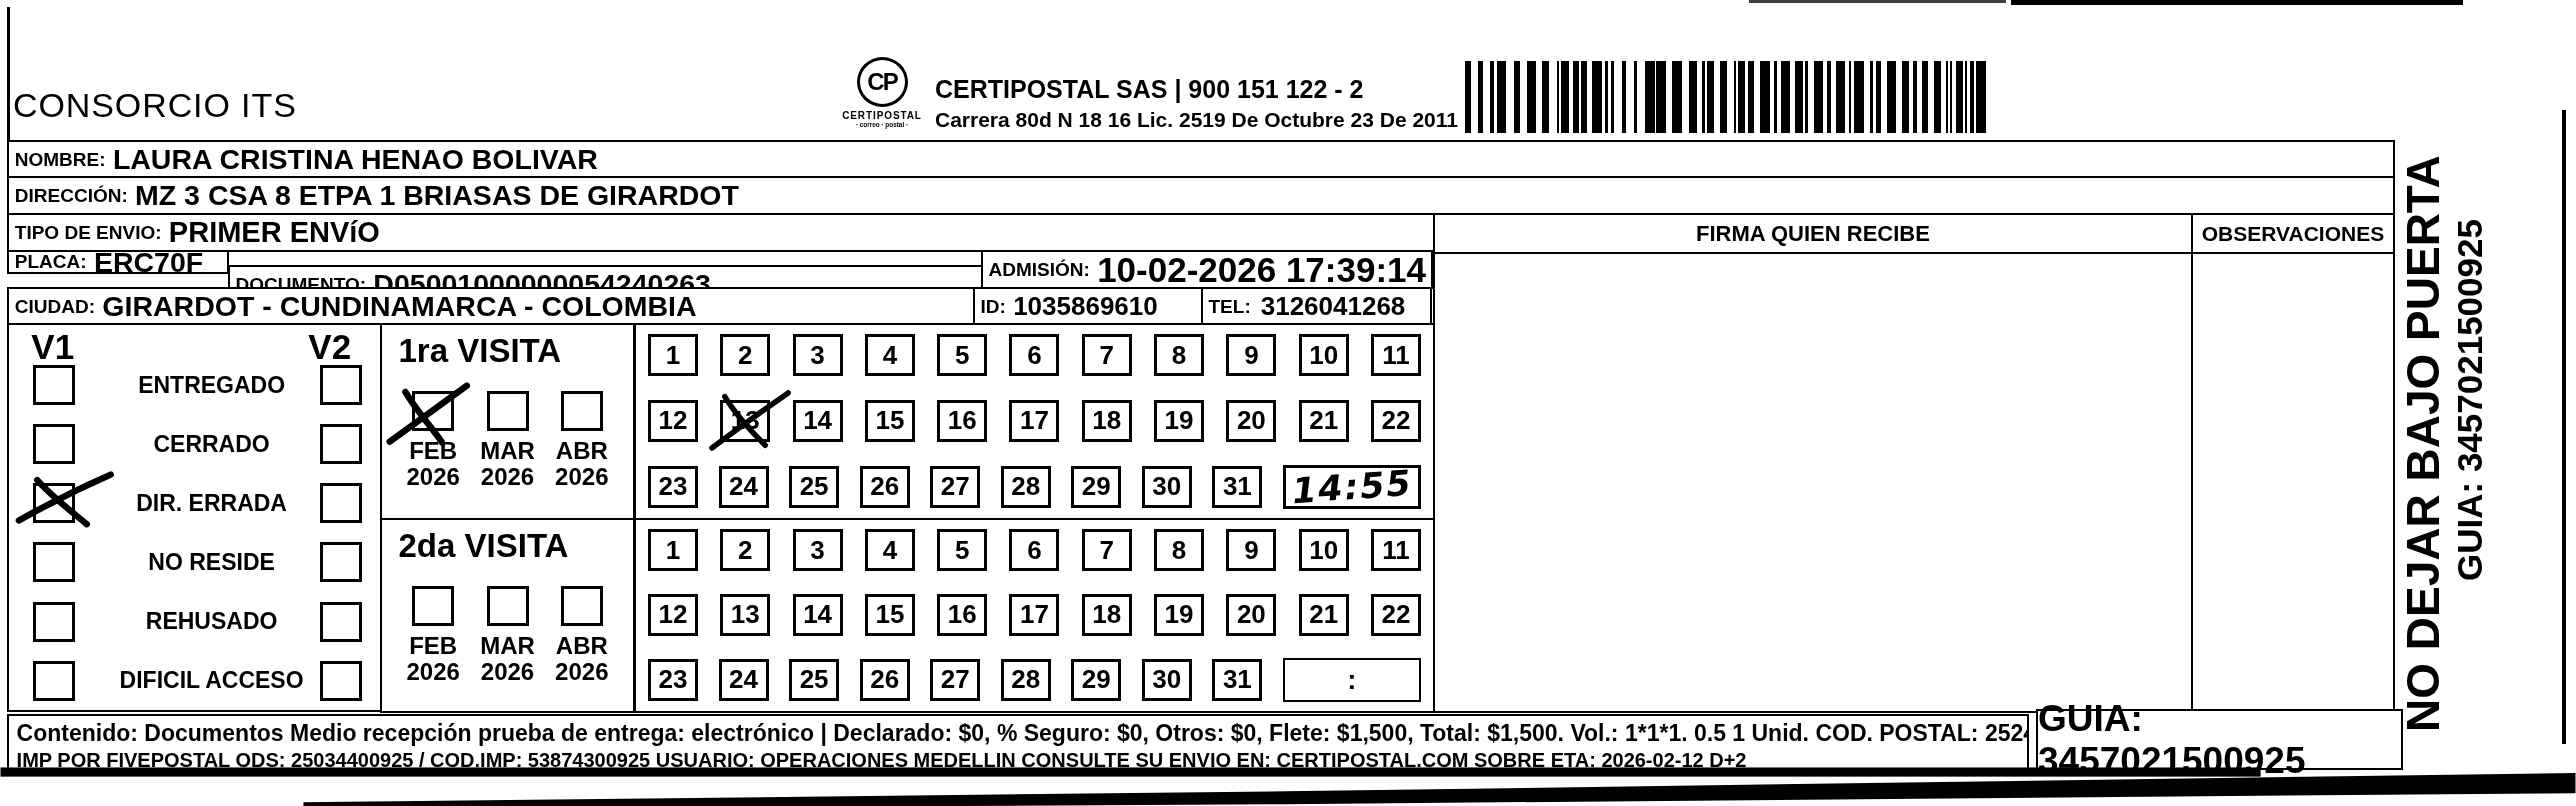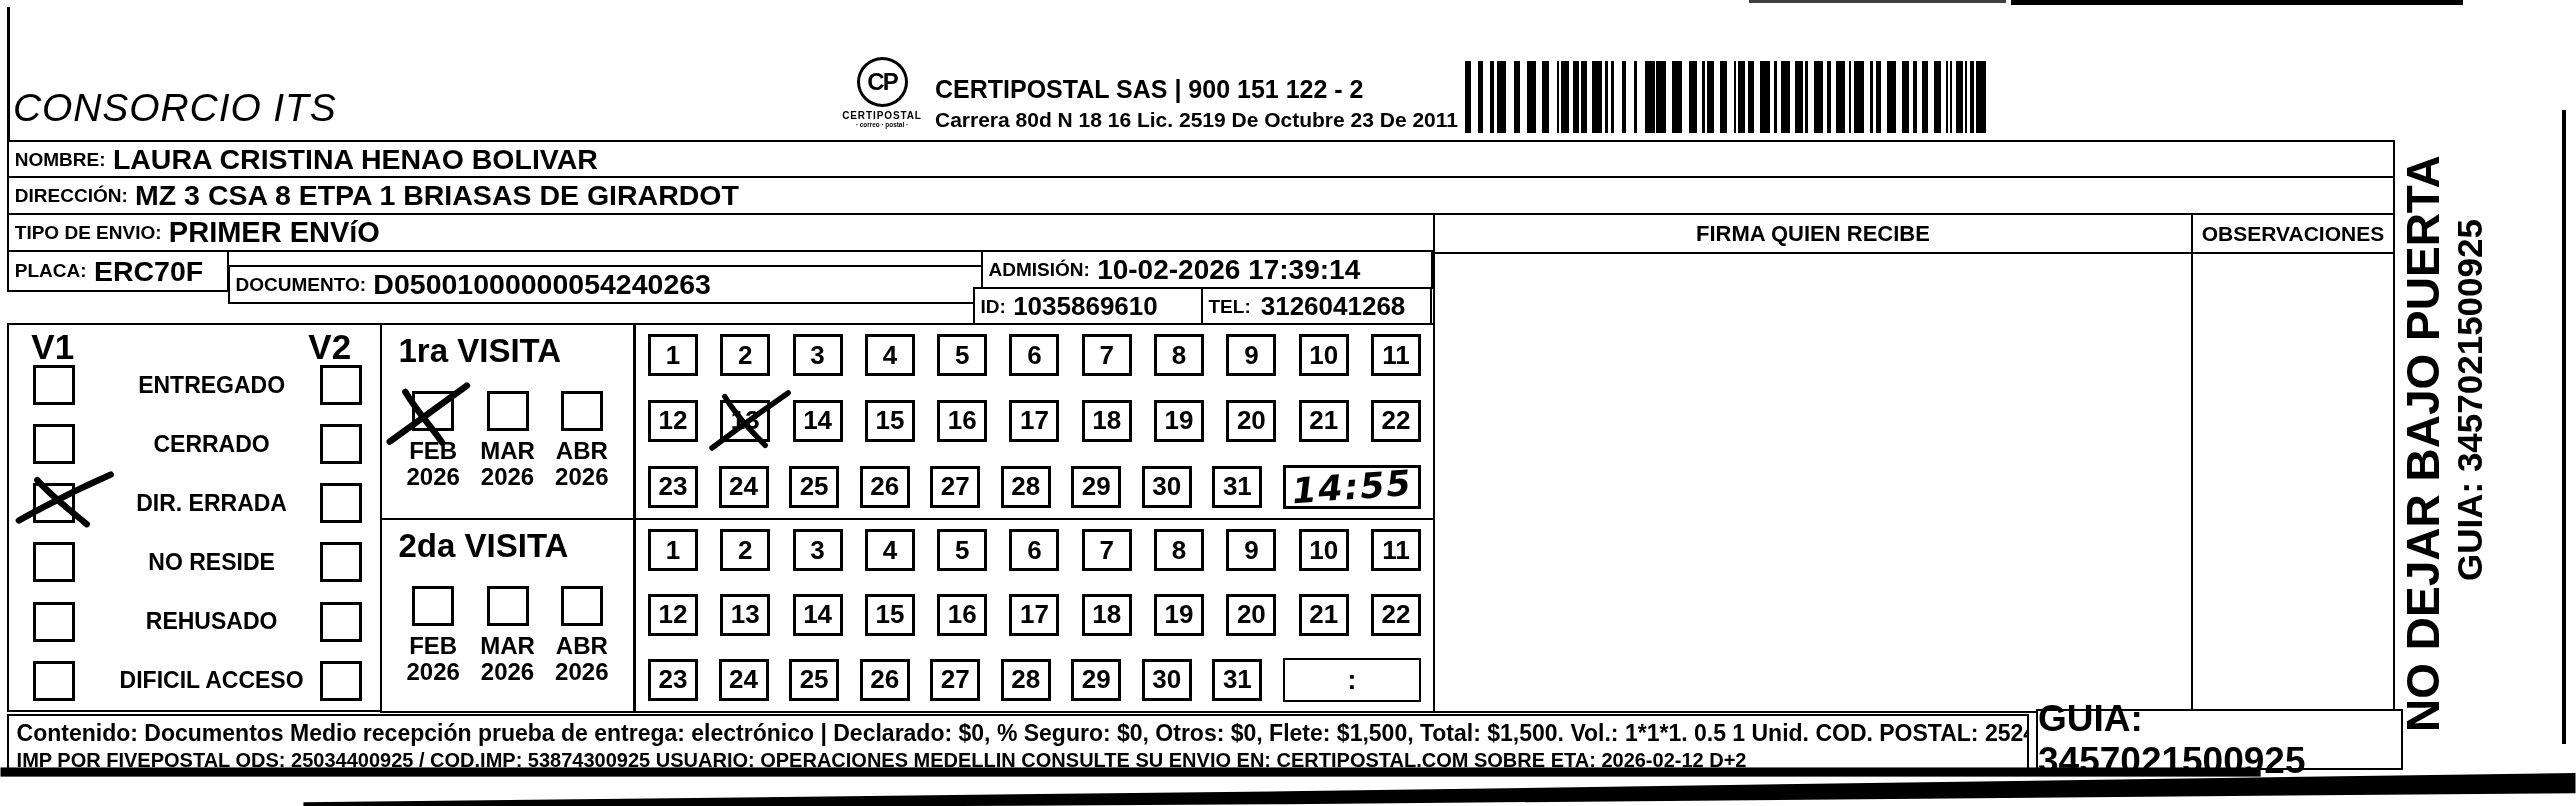--- a/index.html
+++ b/index.html
@@ -4,21 +4,21 @@
 <style>
   * { box-sizing: border-box; margin: 0; padding: 0; }
   html,body { background:#fff; }
   body { font-family:"Liberation Sans", sans-serif; color:#000; }
   #doc { position:relative; width:2576px; height:806px; background:#fff; overflow:hidden; }
 
   .abs { position:absolute; }
   .bx  { position:absolute; border:2.8px solid #000; background:#fff; }
 
   
-  .company      { left:13px; top:86px; font-size:39px; letter-spacing:0.9px;font-style:italic; }
+  .company      { left:13px; top:86px; font-size:34px; letter-spacing:0.9px; }
   .company-info { left:272px; top:70px; font-size:25px; font-weight:bold; line-height:31px; }
   .certi-info1  { left:935px; top:75px; font-size:25px; font-weight:bold; }
   .certi-info2  { left:935px; top:108px; font-size:21px; font-weight:bold; }
   .logo         { left:838px; top:57px; width:88px; text-align:center; }
   .logo-circle  { width:51px; height:50px; border:3.7px solid #000; border-radius:50%;
                   margin:0 auto; display:flex; align-items:center; justify-content:center;
                   font-size:24px; font-weight:bold; letter-spacing:-1.8px; }
   .logo-caption { font-size:10px; font-weight:bold; letter-spacing:0.9px; margin-top:2.8px; }
   .logo-tag     { font-size:6.4px; font-weight:bold; }
   .barcode      { left:1465px; top:61px; width:551px; height:72px; display:flex; align-items:stretch; overflow:hidden; }
@@ -149,31 +149,35 @@
     <span class="fval">LAURA CRISTINA HENAO BOLIVAR</span>
   </div>
   <div class="bx frow" style="left:7.3px; top:176px; width:2388px; height:39px;">
     <span class="flab">DIRECCIÓN:</span>
     <span class="fval">MZ 3 CSA 8 ETPA 1 BRIASAS DE GIRARDOT</span>
   </div>
   <div class="bx frow" style="left:7.3px; top:213px; width:1429px; height:39px;">
     <span class="flab">TIPO DE ENVIO:</span>
     <span class="fval" style="font-size:29px;">PRIMER ENVíO</span>
   </div>
-  <div class="bx frow" style="left:7.3px; top:250px; width:222px; height:42px;">
+  <div class="bx frow" style="left:7.3px; top:250px; width:222px; height:24px;">
     <span class="flab">PLACA:</span>
     <span class="fval">ERC70F</span>
   </div>
   <div class="bx frow" style="left:228px; top:250px; width:755px; height:39px;margin-top:15px;">
     <span class="flab">DOCUMENTO:</span>
     <span class="fval">D05001000000054240263</span>
   </div>
   <div class="bx frow" style="left:981px; top:250px; width:452px; height:39px;">
     <span class="flab">ADMISIÓN:</span>
-    <span class="fval" style="font-size:28px;">10-02-2026 17:39:14</span>
+    <span class="fval" style="font-size:35px;">10-02-2026 17:39:14</span>
+  </div>
+  <div class="bx frow" style="left:7.3px; top:287px; width:968px; height:39px;">
+    <span class="flab">CIUDAD:</span>
+    <span class="fval">GIRARDOT - CUNDINAMARCA - COLOMBIA</span>
   </div>
   <div class="bx frow" style="left:973px; top:287px; width:230px; height:39px;">
     <span class="flab">ID:</span>
     <span class="fval" style="font-size:26px;">1035869610</span>
   </div>
   <div class="bx frow" style="left:1201px; top:287px; width:231px; height:39px;">
     <span class="flab" style="margin-right:10px;">TEL:</span>
     <span class="fval" style="font-size:26px;">3126041268</span>
   </div>
 

